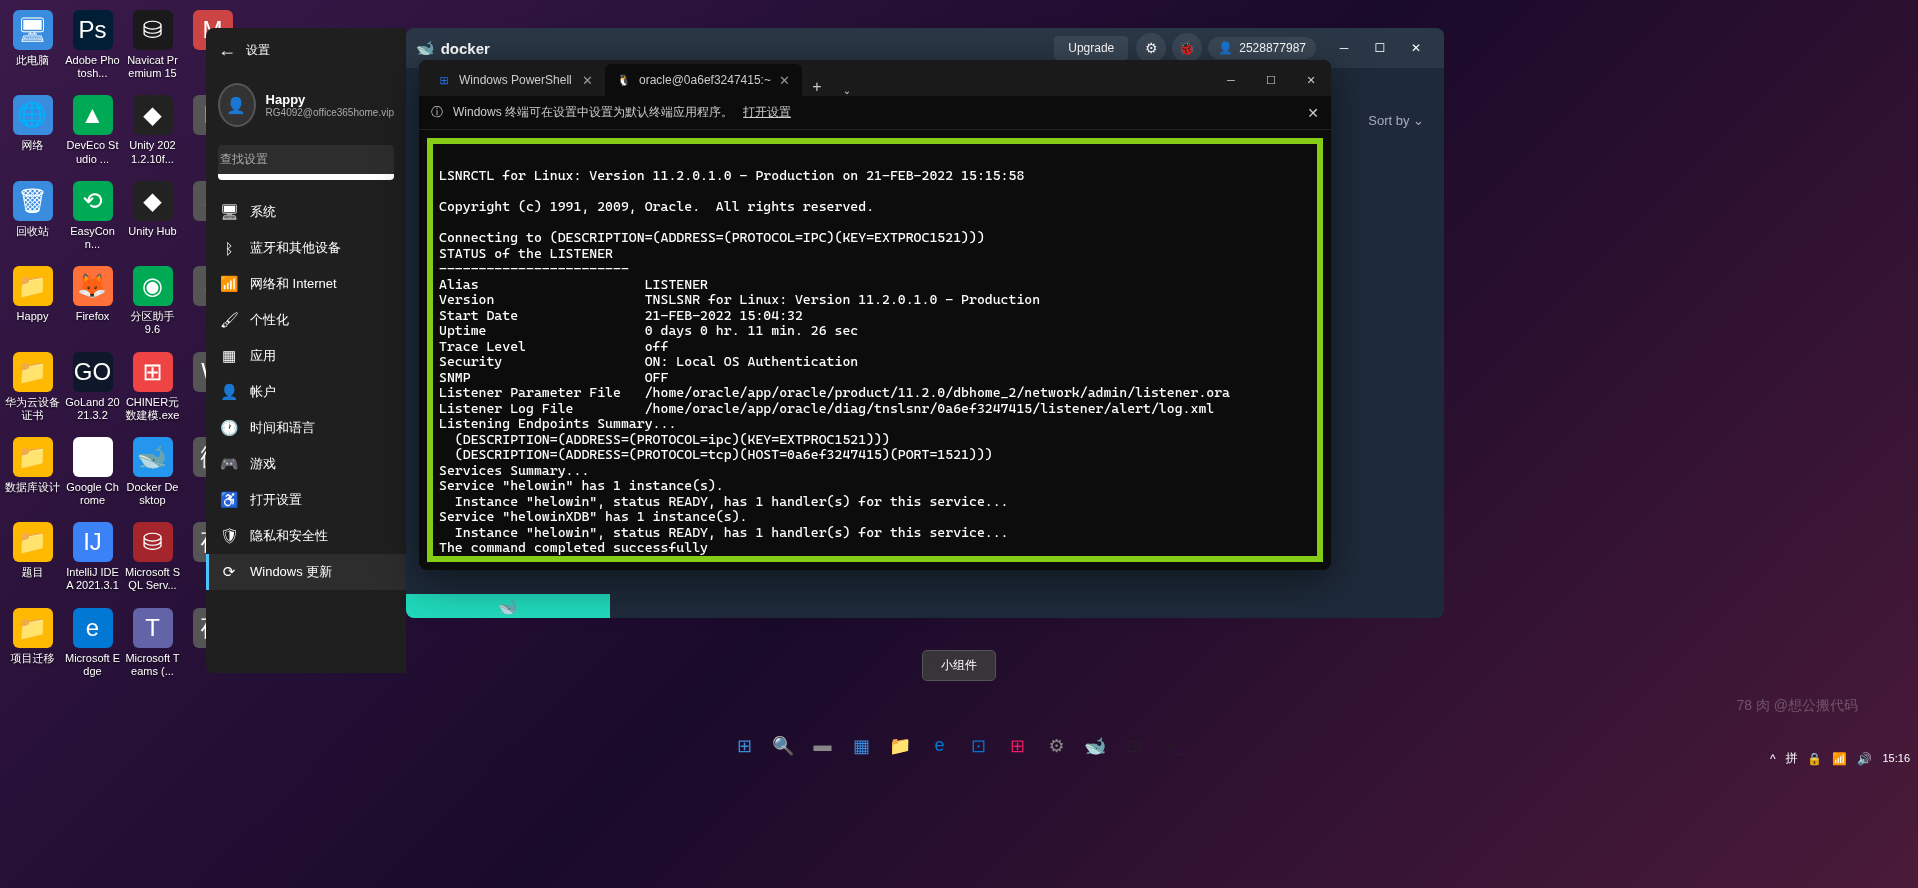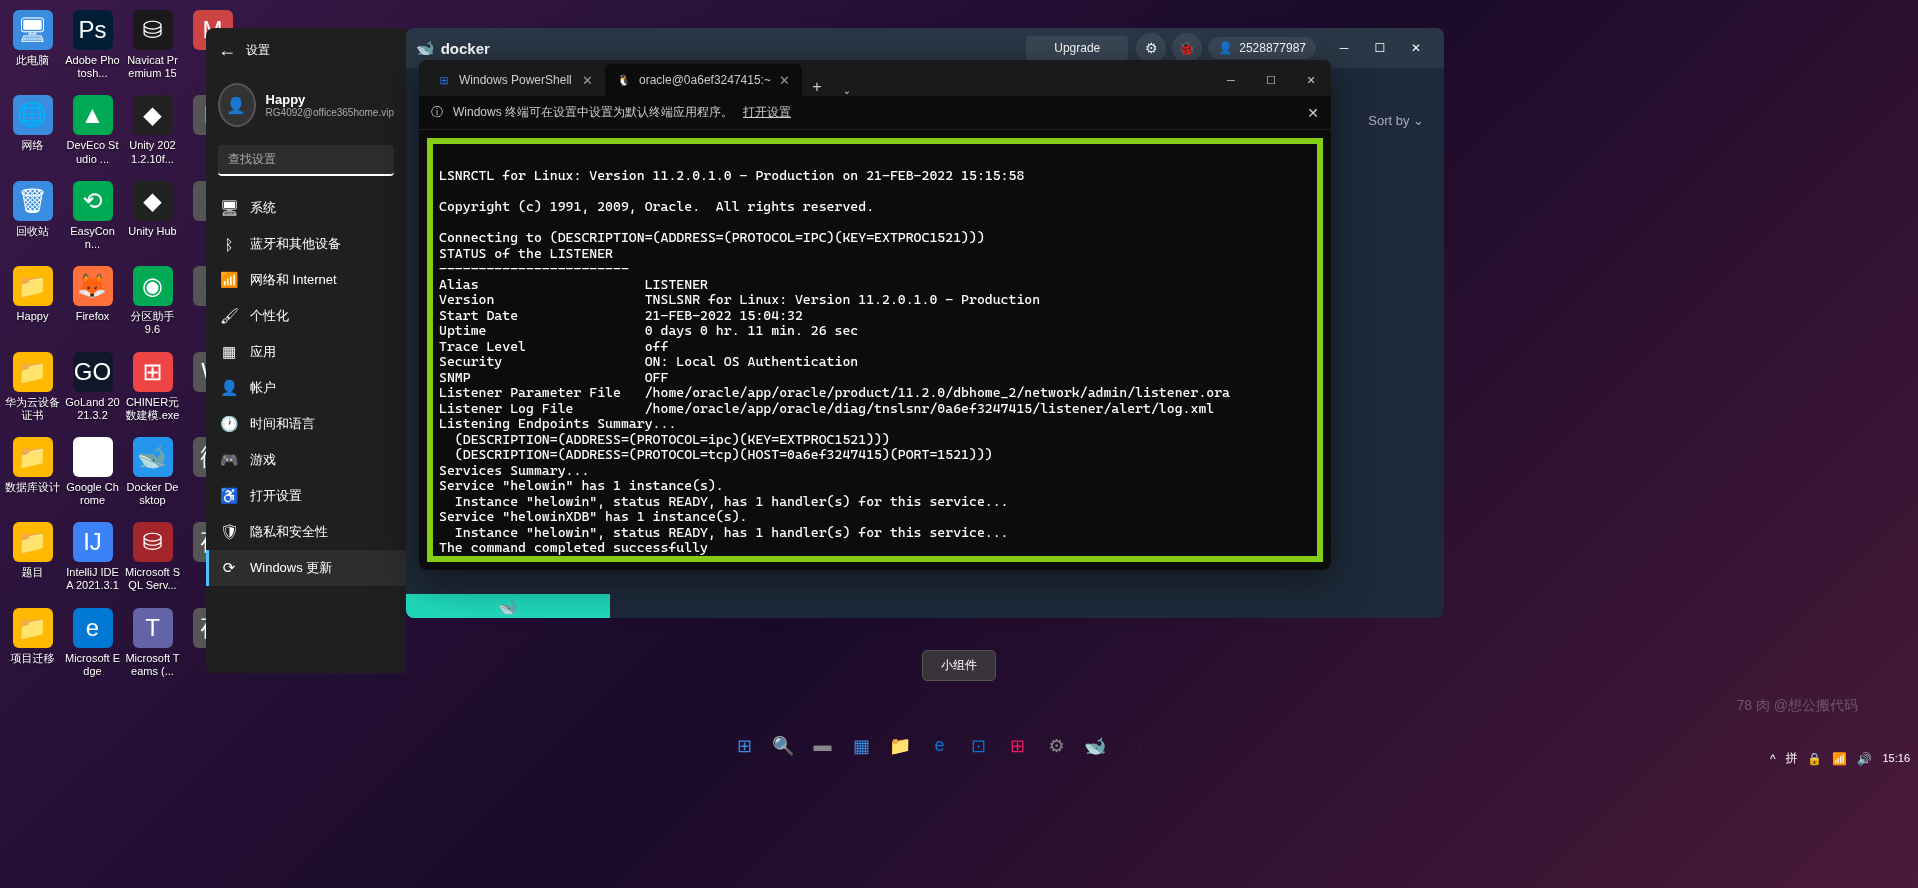--- a/index.html
+++ b/index.html
@@ -9,30 +9,30 @@
 .di .ico{width:40px;height:40px;border-radius:6px;margin-bottom:4px;display:flex;align-items:center;justify-content:center;font-size:24px;color:#fff}
 .di .lbl{text-shadow:0 1px 2px rgba(0,0,0,.8);line-height:1.2;word-break:break-all}
 .settings-win{position:absolute;left:206px;top:28px;width:200px;height:645px;background:#1f1f1f;border-radius:8px 0 0 8px;color:#fff;overflow:hidden}
 .sw-header{display:flex;align-items:center;padding:12px;gap:10px}
 .sw-back{font-size:18px;cursor:pointer}
 .sw-title{font-size:12px}
 .sw-profile{display:flex;align-items:center;padding:10px 12px;gap:10px}
 .sw-avatar{width:44px;height:44px;border-radius:50%;background:#333;display:flex;align-items:center;justify-content:center;border:2px solid #555}
 .sw-name{font-size:13px;font-weight:600}
 .sw-email{font-size:10px;color:#aaa}
-.sw-search{margin:8px 12px;padding:6px 10px;background:#2d2d2d;border-radius:4px;font-size:12px;color:#aaa;border-bottom:2px solid #ffffff}
+.sw-search{margin:8px 12px;padding:6px 2px;background:#2d2d2d;border-radius:4px;font-size:12px;color:#aaa;border-bottom:6px solid #ffffff}
 .sw-nav{padding:6px 0}
 .sw-item{display:flex;align-items:center;padding:9px 14px;gap:12px;font-size:13px;cursor:pointer}
 .sw-item.active{background:#2d2d2d;border-left:3px solid #4cc2ff;padding-left:11px}
 .sw-item .ic{width:18px;text-align:center;font-size:15px}
 .docker-win{position:absolute;left:406px;top:28px;width:1038px;height:590px;background:#1e2a3a;border-radius:8px;overflow:hidden}
 .dw-titlebar{height:40px;background:#2a3746;display:flex;align-items:center;padding:0 10px;color:#fff}
 .dw-logo{display:flex;align-items:center;gap:6px;font-size:15px;font-weight:600}
 .dw-spacer{flex:1}
-.dw-btn{padding:5px 28px;background:#3a4756;border-radius:4px;font-size:12px;margin-right:8px;cursor:pointer}
+.dw-btn{padding:5px 14px;background:#3a4756;border-radius:4px;font-size:12px;margin-right:8px;cursor:pointer}
 .dw-icon{width:30px;height:30px;border-radius:50%;background:#3a4756;margin-right:6px;display:flex;align-items:center;justify-content:center;font-size:14px;cursor:pointer}
 .dw-user{display:flex;align-items:center;gap:6px;padding:4px 10px;background:#3a4756;border-radius:15px;font-size:12px}
 .dw-winbtns{display:flex;margin-left:10px}
 .dw-winbtn{width:36px;height:30px;display:flex;align-items:center;justify-content:center;cursor:pointer;font-size:12px}
 .dw-sort{position:absolute;right:20px;top:85px;color:#aab;font-size:13px}
 .dw-bottom{position:absolute;left:0;bottom:0;width:204px;height:24px;background:#20d8ba;display:flex;align-items:center;justify-content:center}
 .terminal-win{position:absolute;left:419px;top:60px;width:912px;height:510px;background:#0c0c0c;border-radius:8px;overflow:hidden;box-shadow:0 10px 40px rgba(0,0,0,.5)}
 .tw-tabs{height:36px;background:#1a1a1a;display:flex;align-items:flex-end;padding-left:6px}
 .tw-tab{height:32px;padding:0 12px;display:flex;align-items:center;gap:8px;font-size:12px;color:#ccc;border-radius:6px 6px 0 0;cursor:pointer;min-width:180px}
 .tw-tab.active{background:#0c0c0c}

